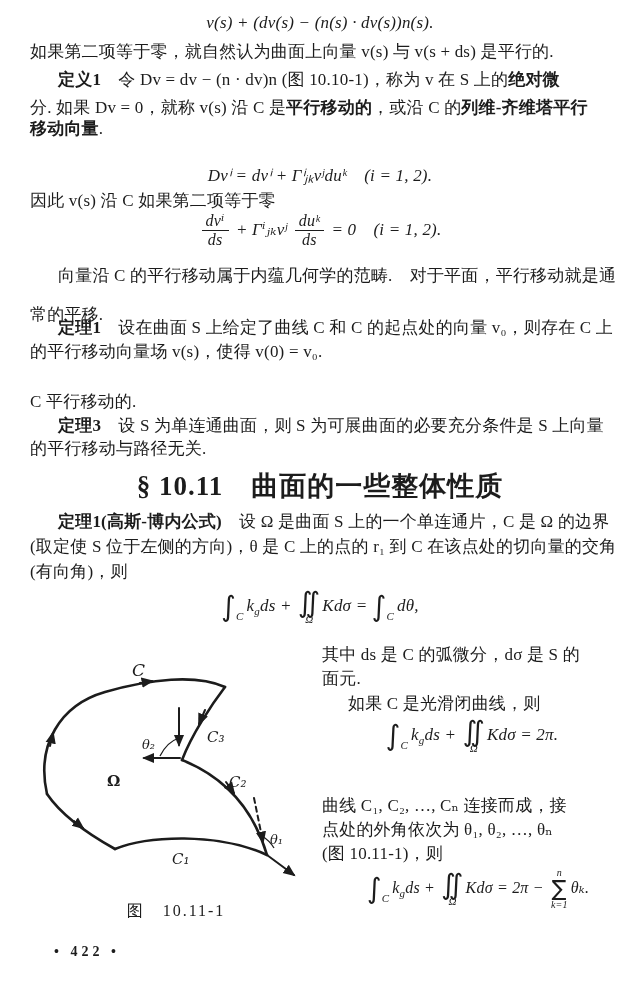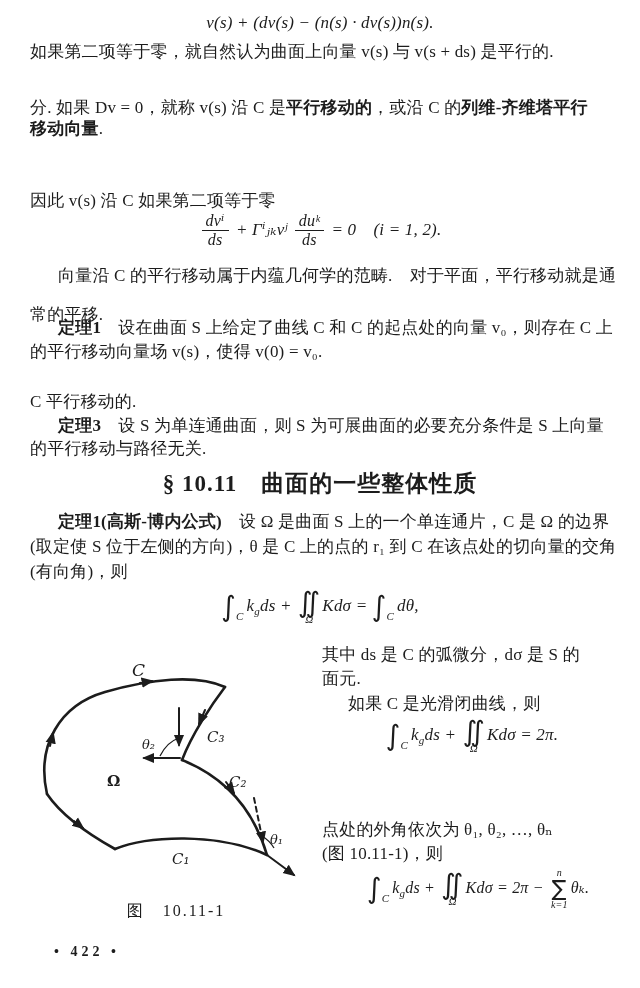--- a/index.html
+++ b/index.html
@@ -3,21 +3,21 @@
 <meta charset="utf-8">
 <style>
   html,body{margin:0;padding:0;background:#ffffff;}
   #page{position:relative;width:640px;height:988px;background:#ffffff;color:#1c1c1c;
         font-family:"Liberation Serif","DejaVu Serif",serif;overflow:hidden;}
   .ln{position:absolute;font-size:17px;line-height:21px;white-space:nowrap;letter-spacing:0.2px;}
   .ctr{left:0;width:640px;text-align:center;}
   .ind{padding-left:28px;}
   .b{font-weight:bold;}
   .math{font-style:italic;font-family:Liberation Serif, serif;}
-  .heading{position:absolute;left:0;width:640px;text-align:center;font-size:23px;font-weight:bold;letter-spacing:1px;}
+  .heading{position:absolute;left:0;width:640px;text-align:center;font-size:27px;font-weight:bold;letter-spacing:1px;}
   
   .frac{display:inline-flex;flex-direction:column;align-items:center;vertical-align:middle;
         font-style:italic;font-size:16px;line-height:1.15;margin:0 3px;}
   .fnum{border-bottom:1.6px solid #1c1c1c;padding:0 4px;}
   .fden{padding:0 4px;}
   
   .fml{font-size:17px;}
   .bigint{font-size:28px;font-family:"DejaVu Sans","DejaVu Serif",sans-serif;vertical-align:-5px;line-height:1;}
   .lim{font-size:11px;font-style:italic;vertical-align:-9px;margin-right:3px;}
   .iintg{display:inline-flex;flex-direction:column;align-items:center;vertical-align:middle;line-height:1;margin:0 2px;}
@@ -36,26 +36,28 @@
 </style>
 </head>
 <body>
 
 <div id="page">
 
   <div class="ln ctr math" style="top:12px">v(s) + (dv(s) − (n(s) · dv(s))n(s).</div>
 
   <div class="ln" style="left:30px;top:41px">如果第二项等于零，就自然认为曲面上向量 v(s) 与 v(s + ds) 是平行的.</div>
 
+  <div class="ln ind" style="left:30px;top:69px"><span class="b">定义1</span><span>　令 Dv = dv − (n · dv)n (图 10.10-1)，称为 v 在 S 上的</span><span class="b">绝对微</span></div>
 
   <div class="ln" style="left:30px;top:97px"><span>分. 如果 Dv = 0，就称 v(s) 沿 C 是</span><span class="b">平行移动的</span><span>，或沿 C 的</span><span class="b">列维-齐维塔平行</span></div>
 
   <div class="ln" style="left:30px;top:118px"><span class="b">移动向量</span><span>.</span></div>
 
 
+  <div class="ln ctr math" style="top:165px">Dvⁱ = dvⁱ + Γⁱⱼₖvʲduᵏ　(i = 1, 2).</div>
 
   <div class="ln" style="left:30px;top:190px">因此 v(s) 沿 C 如果第二项等于零</div>
 
   <div class="ln ctr fml" style="top:212px">
     <span class="frac">
         <span class="fnum">dvⁱ</span>
         <span class="fden">ds</span>
       </span>
     <span class="mv">+ Γⁱⱼₖvʲ</span>
     <span class="frac">
@@ -131,20 +133,21 @@
   <div class="ln" style="left:322px;top:668px">面元.</div>
   <div class="ln" style="left:348px;top:693px">如果 C 是光滑闭曲线，则</div>
 
   <div class="ln fml" style="left:322px;top:718px;width:300px;text-align:center">
     <span class="bigint">∫</span><span class="lim">C</span><span class="mv">k</span><sub class="ss">g</sub><span class="mv">ds + </span><span class="iintg">
         <span class="bigint">∬</span>
         <span class="limb">Ω</span>
       </span><span class="mv">Kdσ = 2π.</span>
   </div>
 
+  <div class="ln" style="left:322px;top:795px">曲线 C₁, C₂, …, Cₙ 连接而成，接</div>
   <div class="ln" style="left:322px;top:819px">点处的外角依次为 θ₁, θ₂, …, θₙ</div>
   <div class="ln" style="left:322px;top:843px">(图 10.11-1)，则</div>
 
   <div class="ln fml" style="left:320px;top:868px;width:316px;text-align:center;font-size:16px">
     <span class="bigint">∫</span><span class="lim">C</span><span class="mv">k</span><sub class="ss">g</sub><span class="mv">ds + </span><span class="iintg">
         <span class="bigint">∬</span>
         <span class="limb">Ω</span>
       </span><span class="mv">Kdσ = 2π − </span><span class="sumg">
         <span class="sumt">n</span>
         <span class="sums">∑</span>

